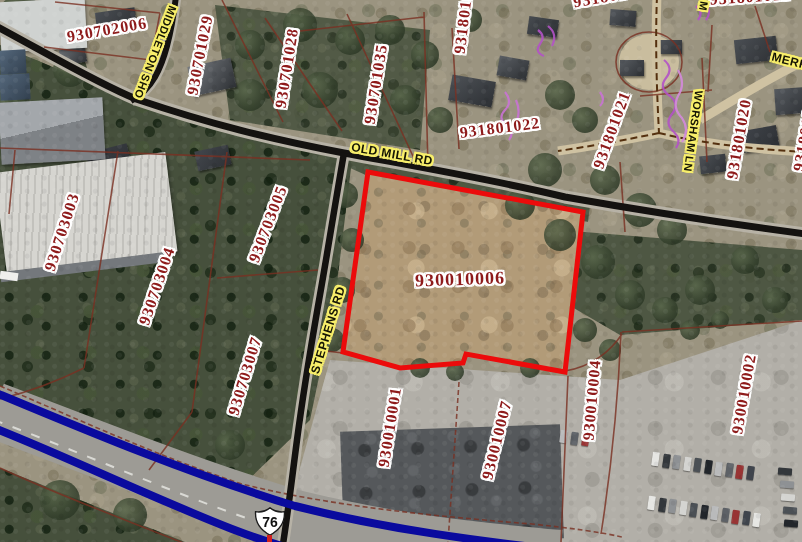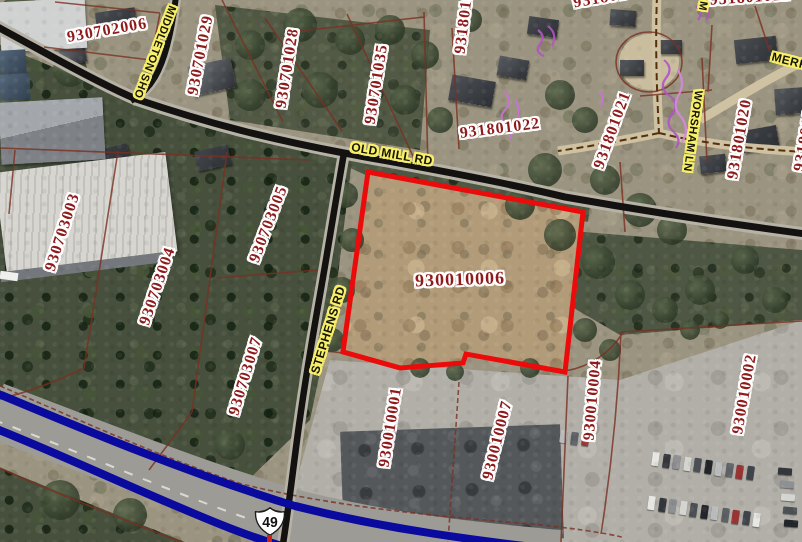--- a/index.html
+++ b/index.html
@@ -263,16 +263,16 @@
       <span class="rlabel" style="left: 155px; top: 52px; font-size: 11px; transform: translate(-50%, -50%) rotate(111deg);">MIDDLETON SHO</span>
       <span class="rlabel" style="left: 693px; top: 131px; font-size: 11px; transform: translate(-50%, -50%) rotate(98deg);">WORSHAM LN</span>
       <span class="rlabel" style="left: 790px; top: 61px; font-size: 12px; transform: translate(-50%, -50%) rotate(14deg);">MERR</span>
       <span class="rlabel" style="left: 703px; top: 6px; font-size: 11px; transform: translate(-50%, -50%) rotate(100deg);">M</span>
     </div>
 
   <div class="shield">
     <svg viewBox="0 0 40 34">
       <path d="M20 1 C15 5 9 6.5 3 5.5 C2.5 15 5 25 20 33 C35 25 37.5 15 37 5.5 C31 6.5 25 5 20 1 Z" fill="#ffffff" stroke="#1c1c1c" stroke-width="1.6"></path>
     </svg>
-    <span>49</span>
+    <span>76</span>
   </div>
   <div class="shield-tick"></div>
 </div>
 
 </body></html>

